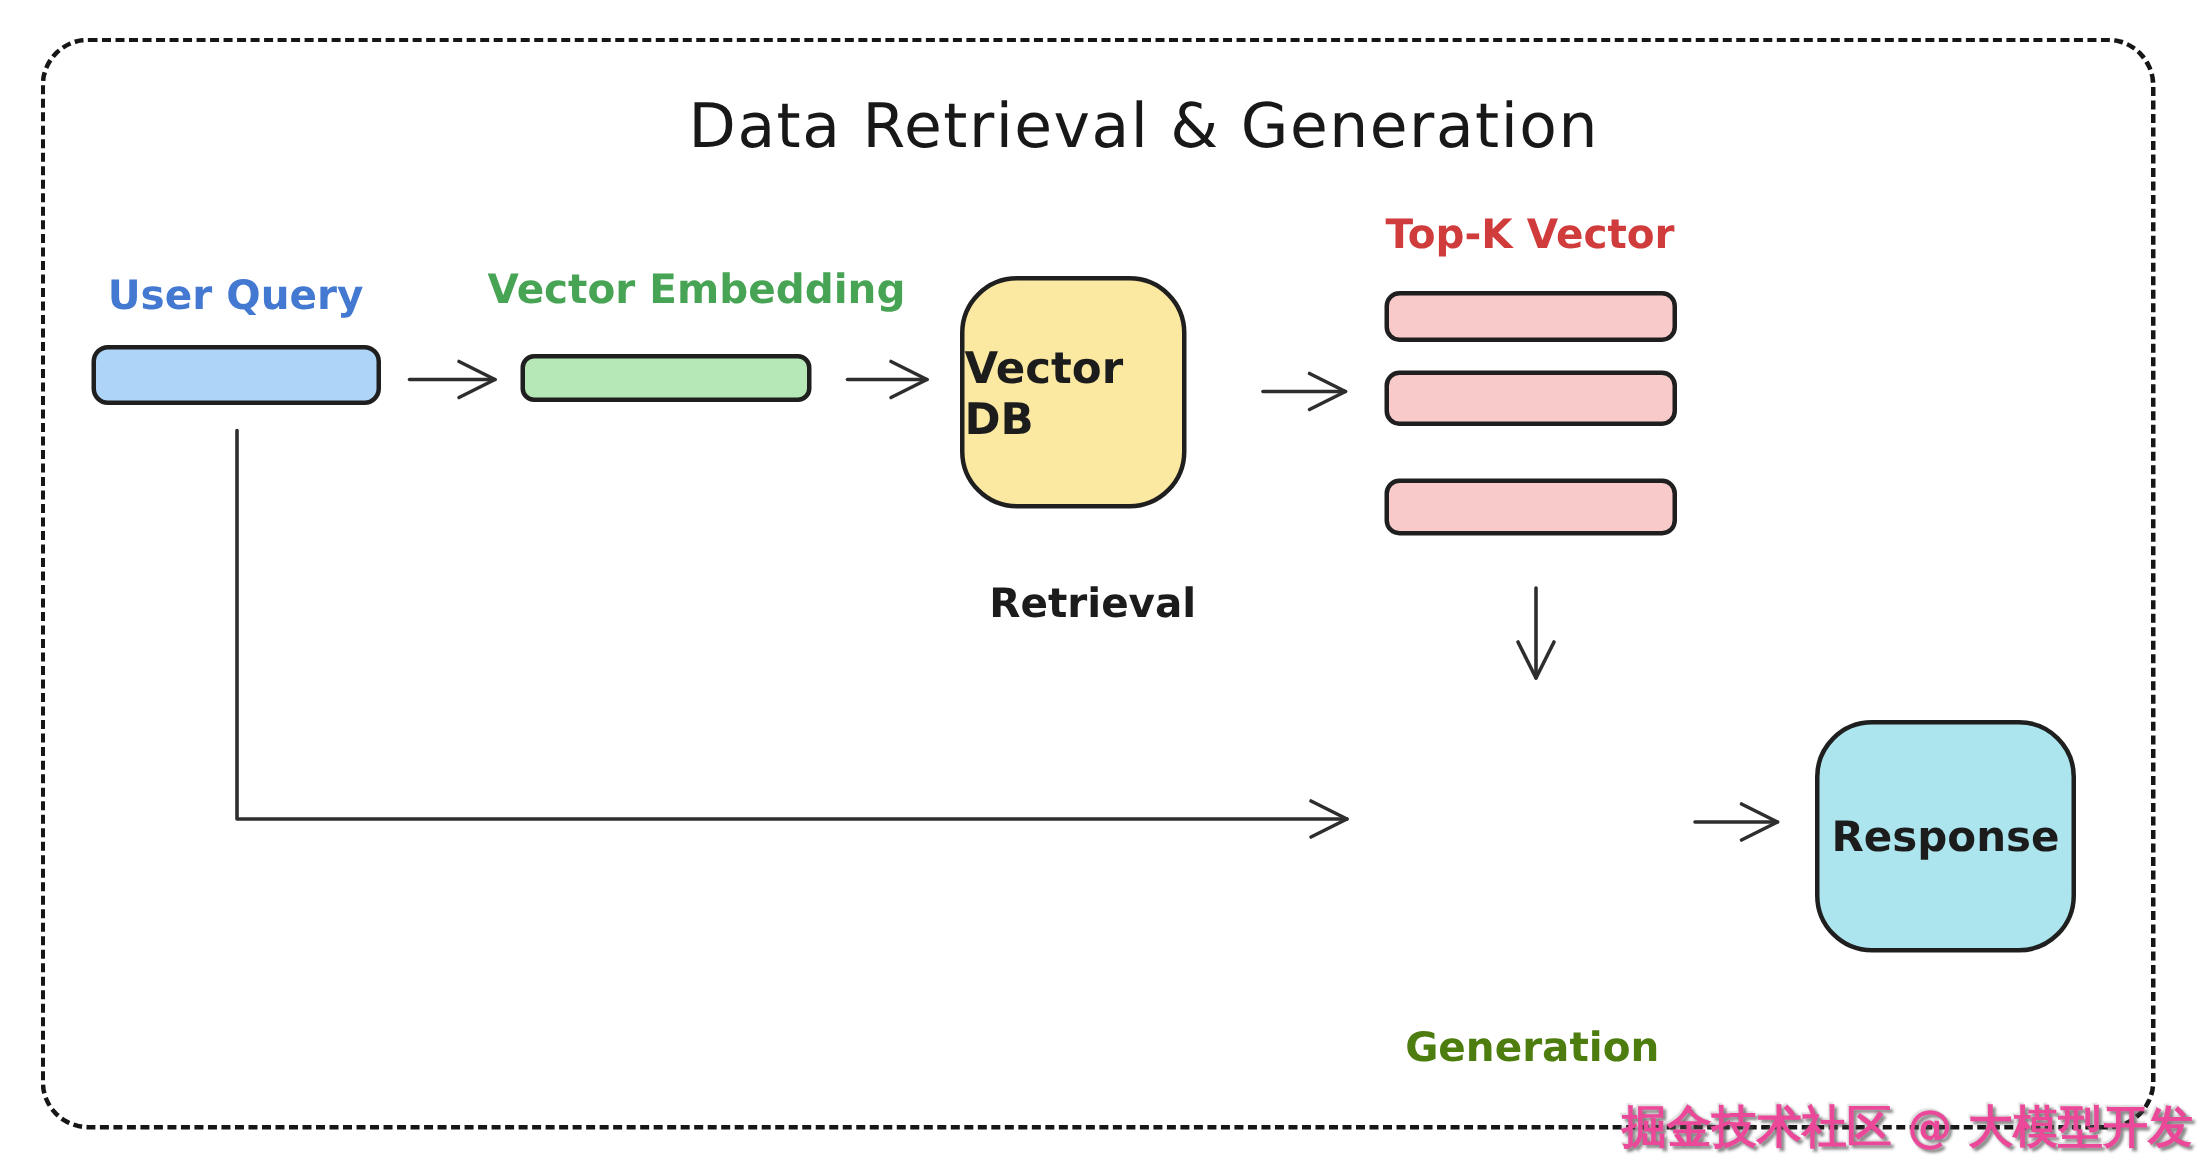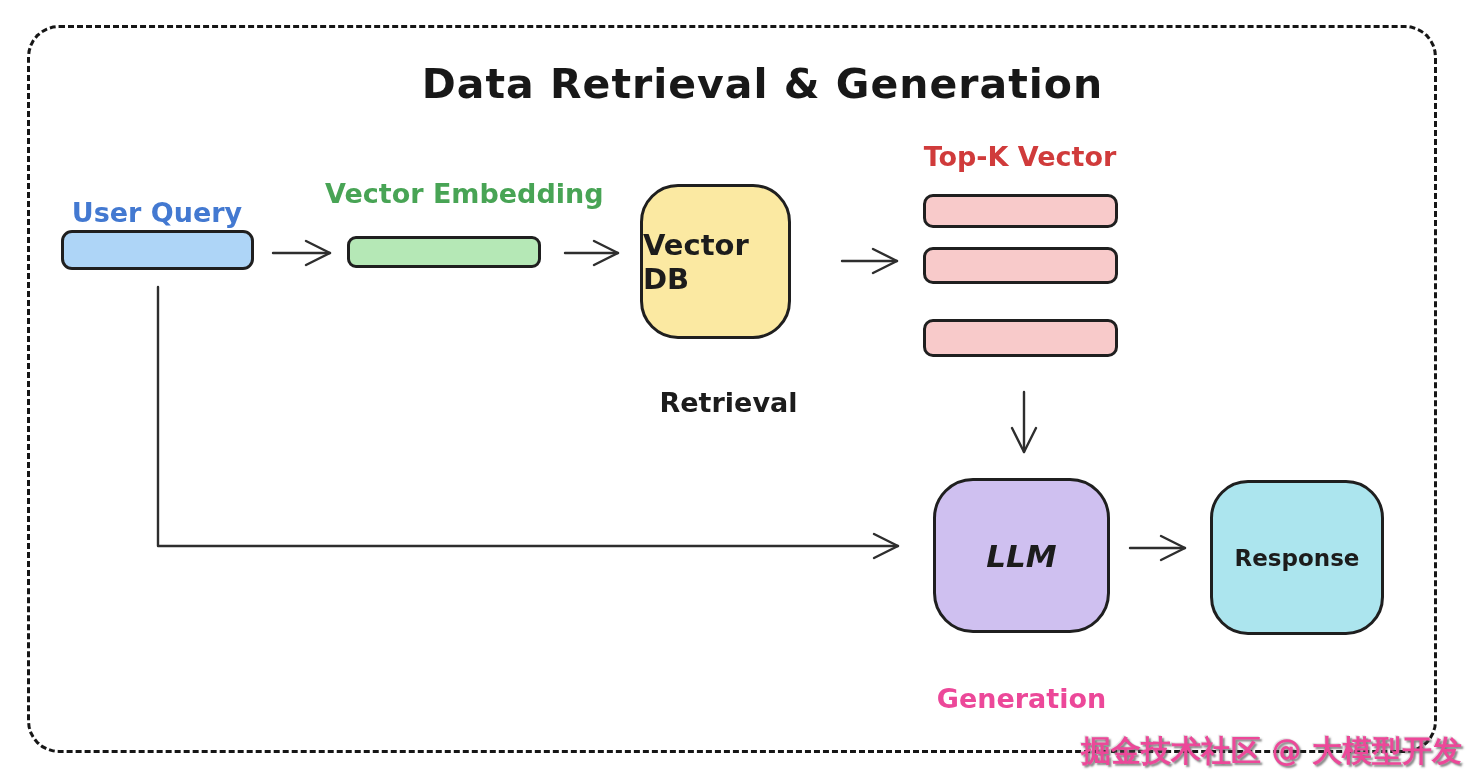--- a/index.html
+++ b/index.html
@@ -35,36 +35,36 @@
     stroke-width: 2.4;
     stroke-linecap: round;
     stroke-linejoin: round;
   }
   .title {
     position: absolute;
     left: 55px; top: 60px;
     width: 1415px;
     text-align: center;
     font-size: 41px;
-    font-weight: bold;
+    font-weight: normal;
     color: #181818;
     letter-spacing: 1px;
   }
   .node-label {
     position: absolute;
     text-align: center;
     font-size: 27px;
     font-weight: bold;
     white-space: nowrap;
   }
-  .label-user-query   { left: 61px;  top: 197px; width: 192px; color: #4379d1; }
+  .label-user-query   { left: 61px;  top: 182px; width: 192px; color: #4379d1; }
   .label-embedding    { left: 325px; top: 178px; width: 245px; color: #48a455; }
   .label-topk         { left: 920px; top: 141px; width: 200px; color: #d03b3b; }
   .label-retrieval    { left: 640px; top: 387px; width: 177px; color: #1c1c1c; }
-  .label-generation   { left: 933px; top: 683px; width: 177px; color: #ec4899; }
+  .label-generation   { left: 933px; top: 683px; width: 177px; color: #4d7c0f; }
 
   .bar {
     position: absolute;
     box-sizing: border-box;
     border: 3.5px solid #1f1f1f;
   }
   .bar-user-query {
     left: 61px; top: 230px; width: 193px; height: 40px;
     background: #aed5f7;
     border-radius: 11px;
@@ -103,21 +103,21 @@
     left: 933px; top: 478px; width: 177px; height: 155px;
     background: #cfc0f0;
     border-radius: 40px;
     font-size: 31px;
     font-style: italic;
   }
   .box-response {
     left: 1210px; top: 480px; width: 174px; height: 155px;
     background: #ace5ee;
     border-radius: 38px;
-    font-size: 23px;
+    font-size: 28px;
   }
   .watermark {
     position: absolute;
     top: 731px;
     right: 8px;
     font-size: 30px;
     font-weight: bold;
     color: #ec4899;
     text-shadow: 2px 2px 2px rgba(70,70,70,0.65), -1px -1px 1px rgba(120,120,120,0.25);
     white-space: nowrap;
@@ -169,23 +169,20 @@
     <span>Vector DB</span>
   </div>
 
   <div class="node-label label-topk">Top-K Vector</div>
   <div class="bar bar-chunk bar-chunk-1"></div>
   <div class="bar bar-chunk bar-chunk-2"></div>
   <div class="bar bar-chunk bar-chunk-3"></div>
 
   <div class="node-label label-retrieval">Retrieval</div>
 
-  <div class="box box-llm">
-    <span>LLM</span>
-  </div>
 
   <div class="box box-response">
     <span>Response</span>
   </div>
 
   <div class="node-label label-generation">Generation</div>
 
   <div class="watermark">掘金技术社区 @ 大模型开发</div>
 
 </div>

